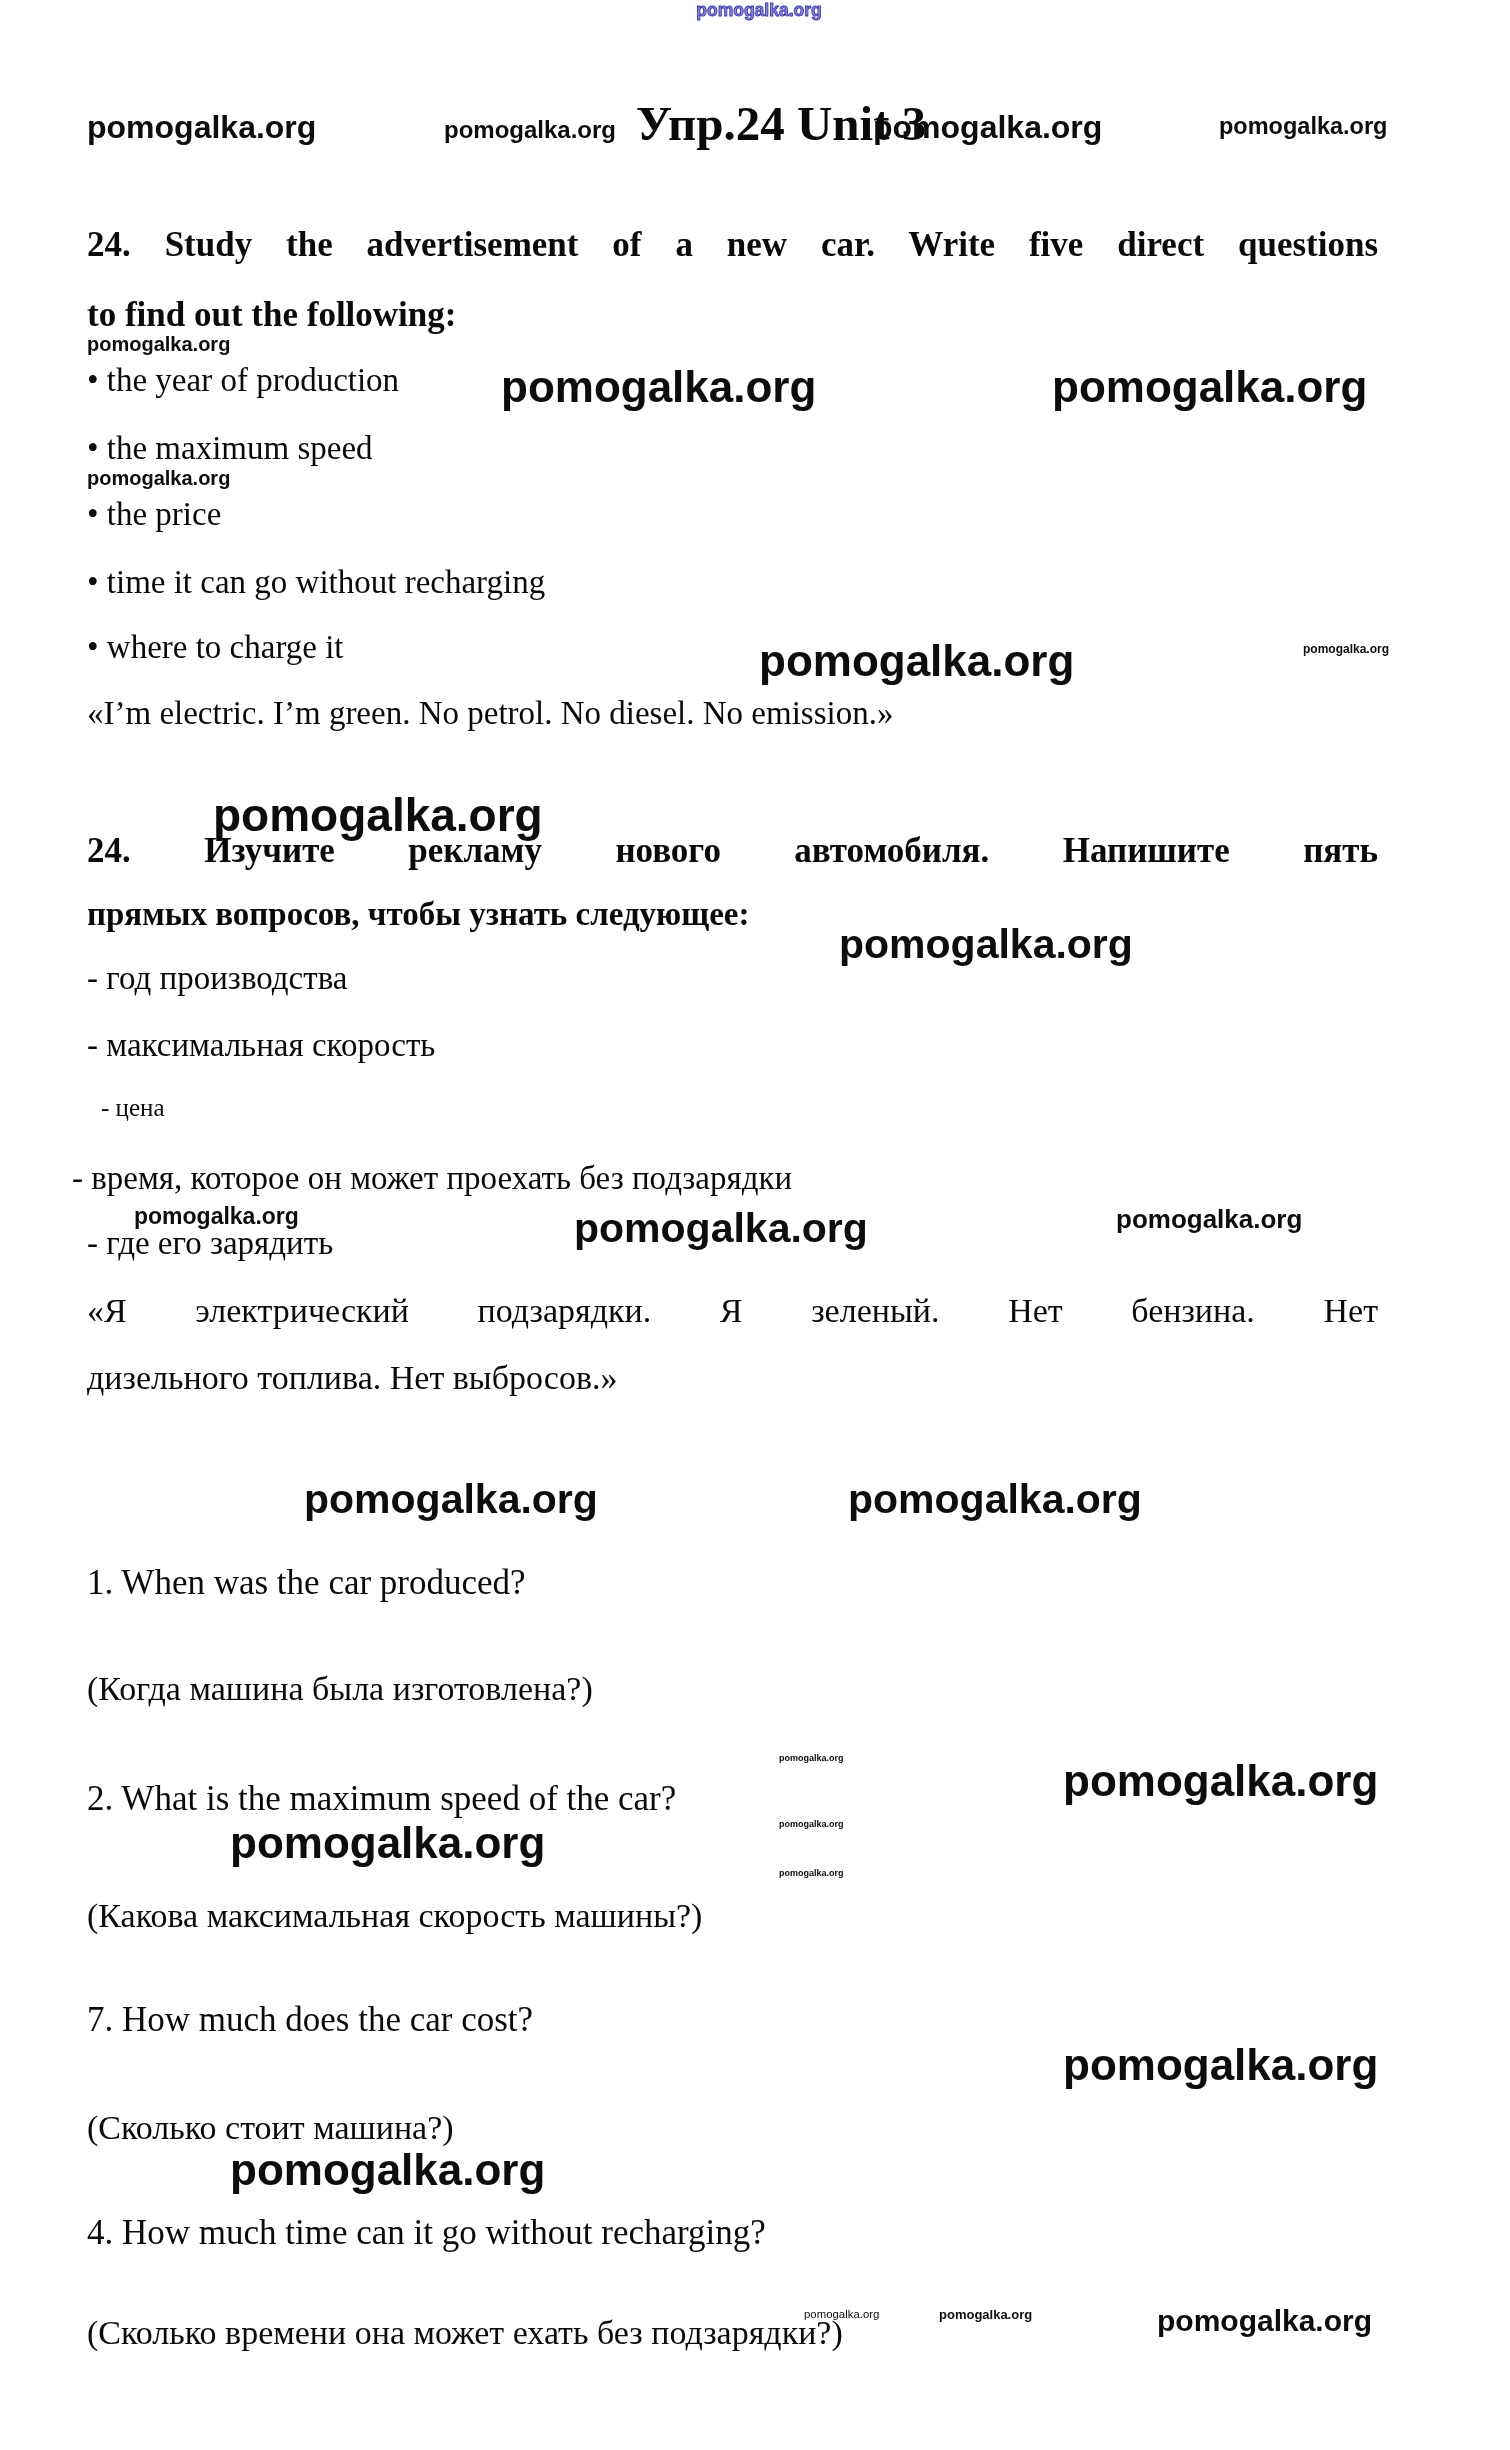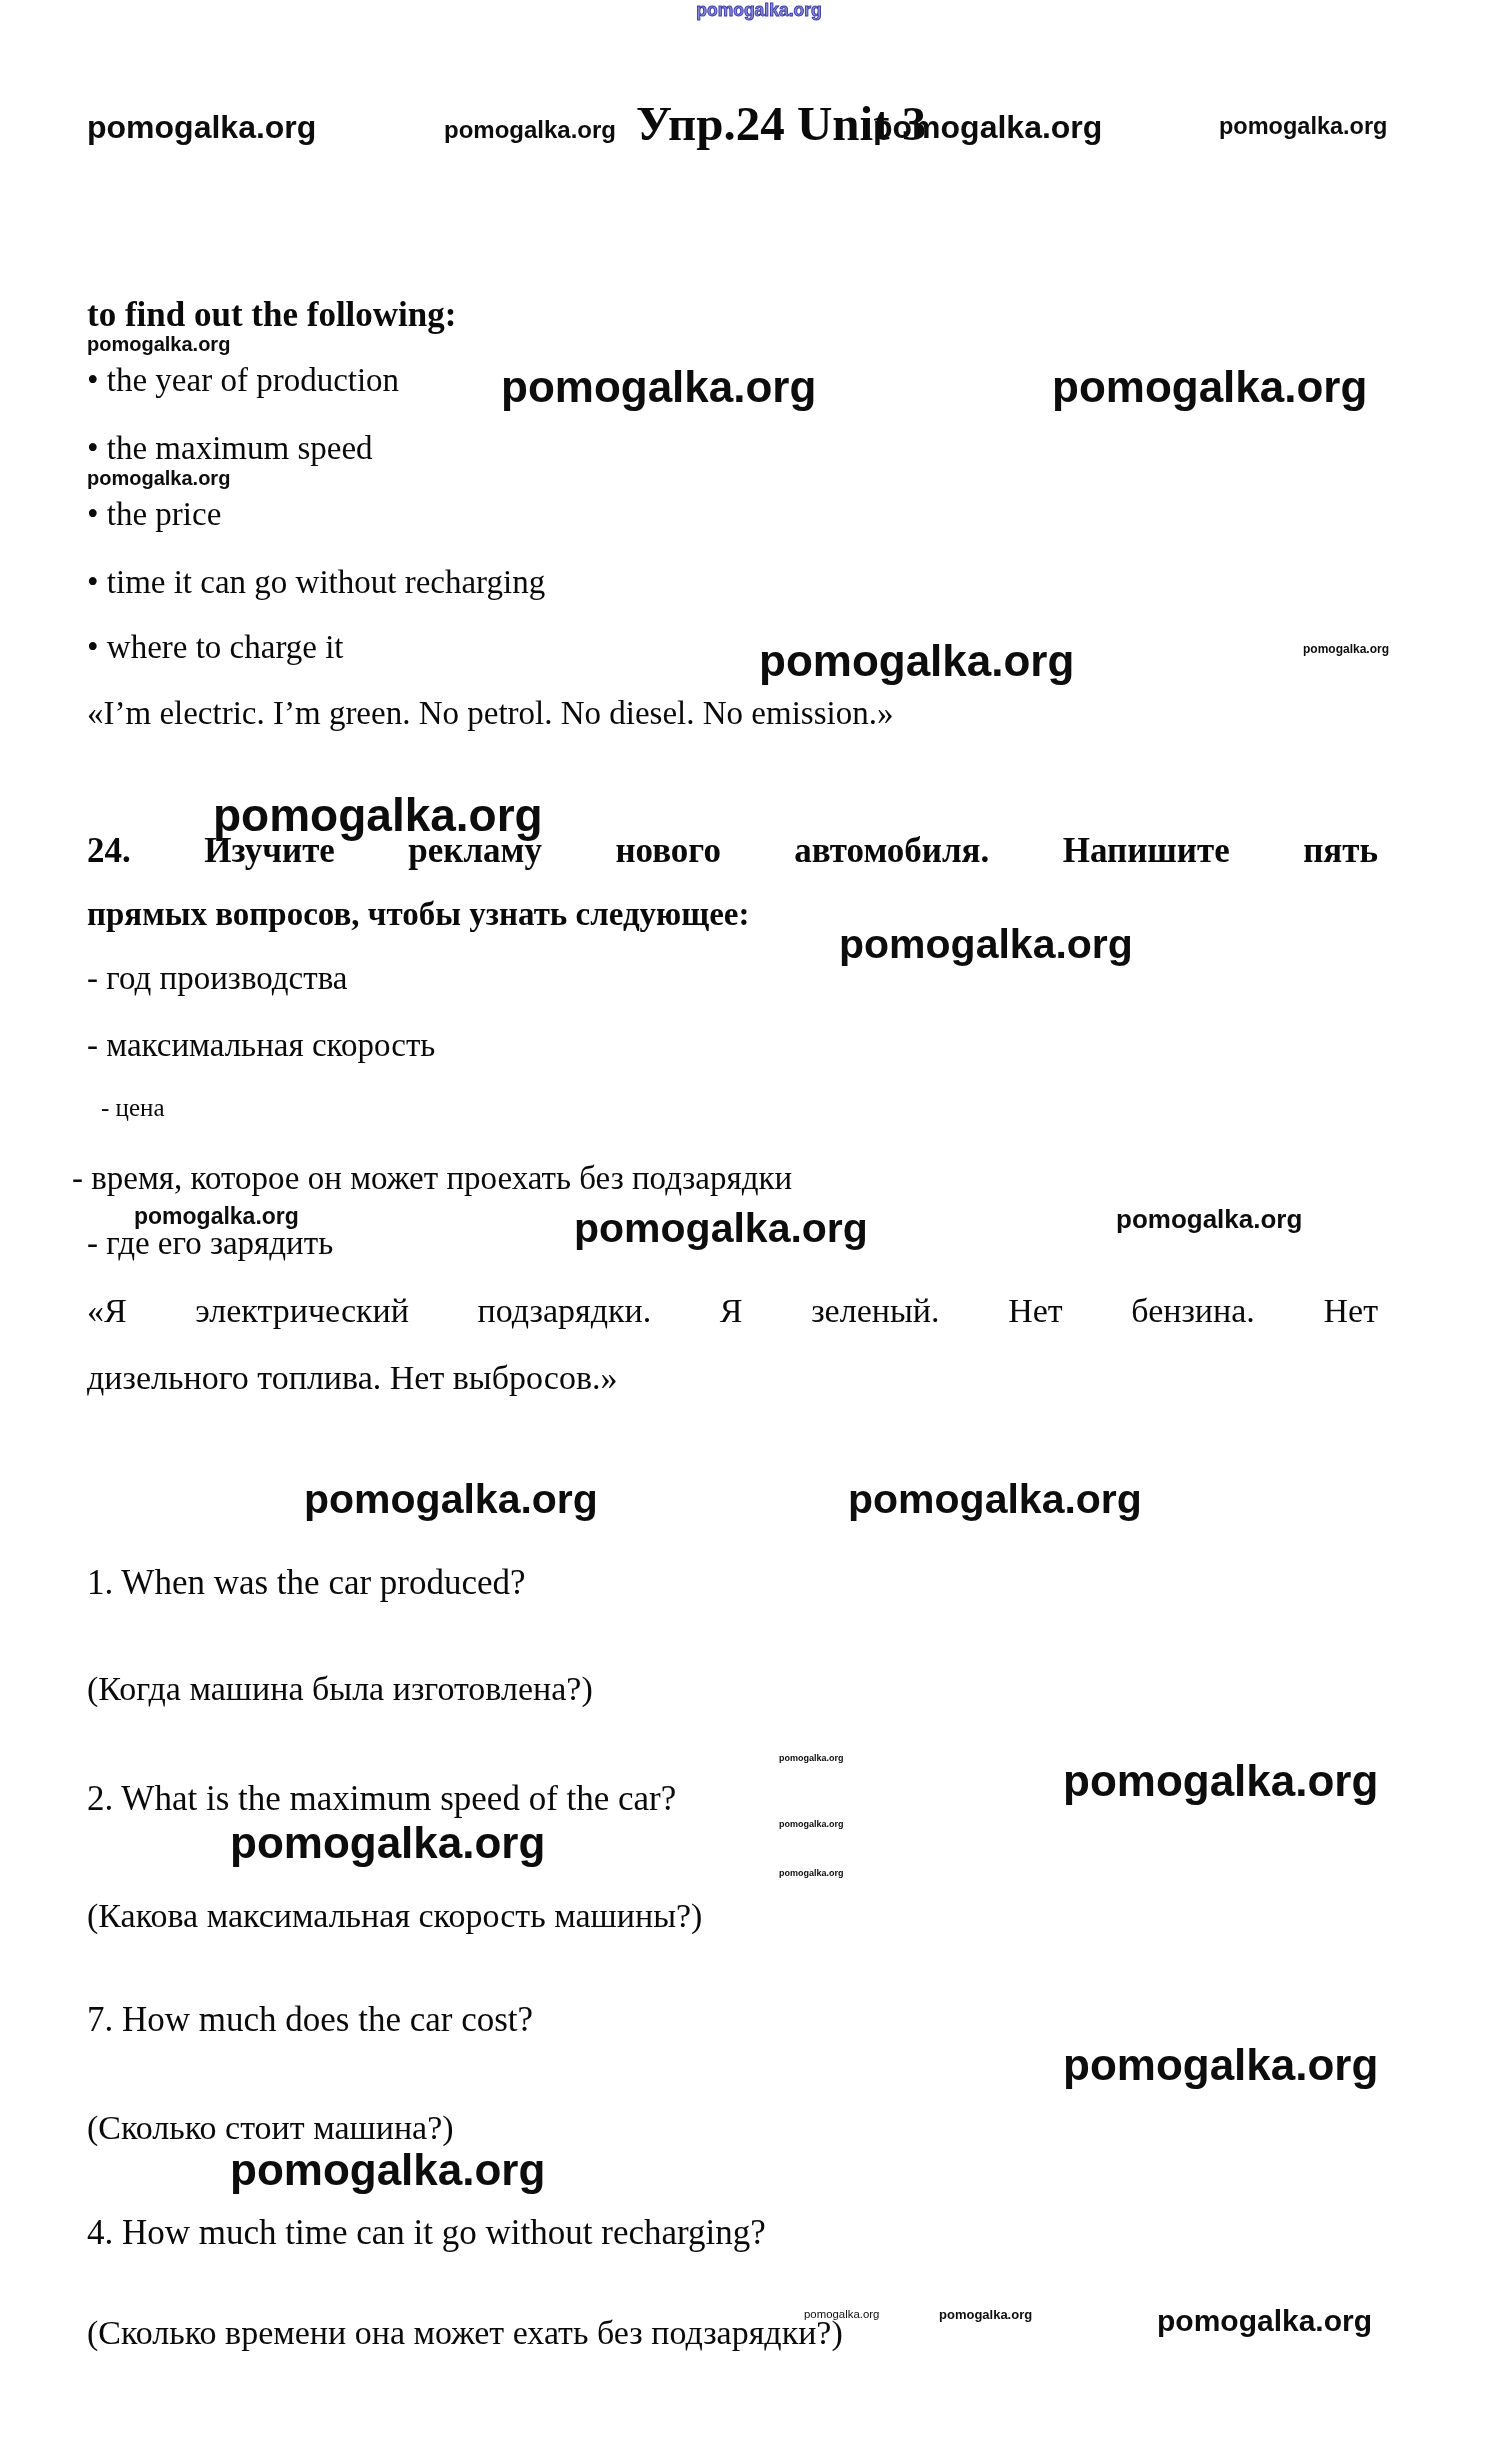--- a/index.html
+++ b/index.html
@@ -51,20 +51,21 @@
 <div class="page">
 
   <div class="wm wm-outline" style="left:50%; transform:translateX(-50%); top:1.5px; font-size:17.5px;">pomogalka.org</div>
 
   <div class="wm" style="left:87px; top:111px; font-size:32px;">pomogalka.org</div>
   <div class="wm" style="left:444px; top:118px; font-size:24px;">pomogalka.org</div>
   <div class="txt bold" style="left:604px; top:96px; font-size:49px;margin-left:32px;">Упр.24 Unit 3</div>
   <div class="wm" style="left:873px; top:111px; font-size:32px;">pomogalka.org</div>
   <div class="wm" style="left:1219px; top:115px; font-size:23.5px;">pomogalka.org</div>
 
+  <div class="txt bold just" style="left:87px; top:225px; font-size:35px;">24. Study the advertisement of a new car. Write five direct questions</div>
   <div class="txt bold" style="left:87px; top:295px; font-size:35px;">to find out the following:</div>
 
   <div class="wm" style="left:87px; top:334px; font-size:20px;">pomogalka.org</div>
 
   <div class="txt" style="left:87px; top:362px; font-size:33px;">• the year of production</div>
   <div class="wm" style="left:501px; top:365px; font-size:44px;">pomogalka.org</div>
   <div class="wm" style="left:1052px; top:365px; font-size:44px;">pomogalka.org</div>
 
   <div class="txt" style="left:87px; top:430px; font-size:33px;">• the maximum speed</div>
 

